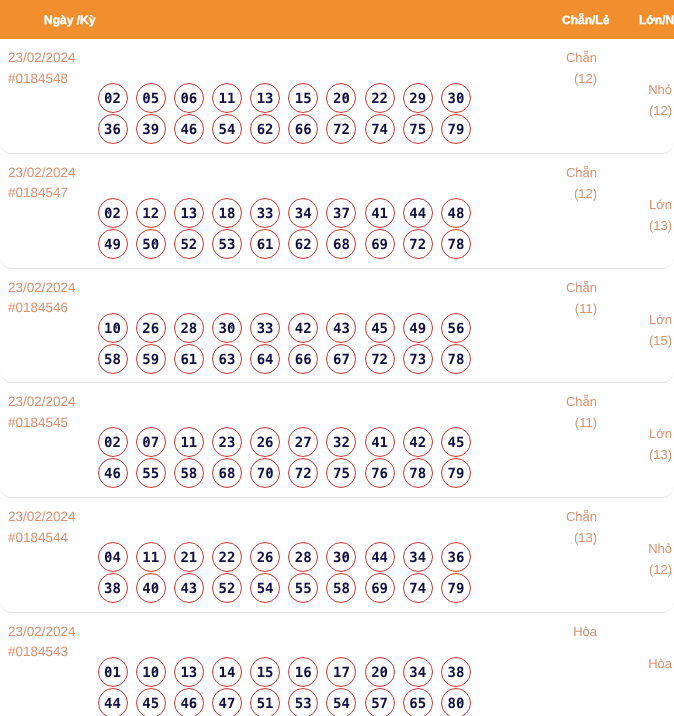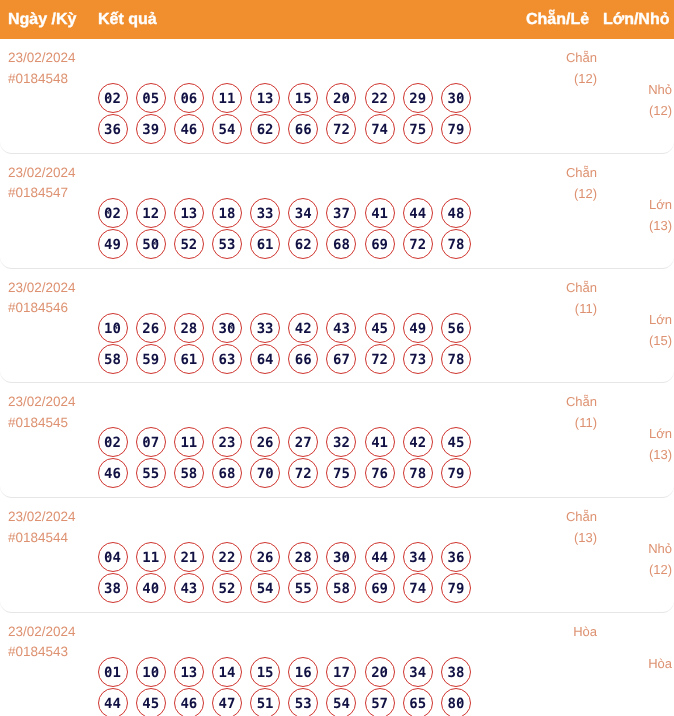--- a/index.html
+++ b/index.html
@@ -1,20 +1,20 @@
 <!DOCTYPE html>
 <html style="--c-header-bg: #F18E2D; --c-header-text: #FFFFFF; --c-ball-border: #CF352F; --c-ball-text: #111144; --c-meta-text: #DD9170; --c-divider: #E6E6E6; --c-page-bg: #FFFFFF;"><head>
 <meta charset="utf-8">
 <style>
   html,body{margin:0;padding:0;}
   :root{--c-header-bg:#F18E2D;--c-header-text:#FFFFFF;--c-ball-border:#CF352F;--c-ball-text:#111144;--c-meta-text:#DD9170;--c-divider:#E6E6E6;--c-page-bg:#FFFFFF;}
   body{width:674px;height:716px;background:var(--c-page-bg);font-family:"Liberation Sans",sans-serif;overflow:hidden;-webkit-font-smoothing:antialiased;text-rendering:geometricPrecision;}
   .table{width:674px;}
   .thead{height:39px;background:var(--c-header-bg);position:relative;}
-  .th{position:absolute;top:0;height:40px;line-height:40px;color:var(--c-header-text);font-weight:bold;font-size:16px;white-space:nowrap;-webkit-text-stroke:0.35px var(--c-header-text);}
+  .th{position:absolute;top:0;height:40px;line-height:40px;color:var(--c-header-text);font-weight:bold;font-size:12px;white-space:nowrap;margin-left:36px;-webkit-text-stroke:0.35px var(--c-header-text);}
   .th-date{left:8px;}
   .th-result{left:98px;}
   .th-parity{left:526px;}
   .th-size{left:603px;}
   .row{position:relative;height:113.8px;border-bottom:1px solid var(--c-divider);border-radius:12px;}
   .cell-date{position:absolute;left:8px;top:9px;color:var(--c-meta-text);font-size:13.5px;line-height:20.5px;white-space:nowrap;}
   .balls{position:absolute;left:97.5px;top:0;}
   .ballrow{position:absolute;left:0;white-space:nowrap;width:400px;font-size:0;}
   .ballrow.r1{top:8px;margin-top:36px;}
   .ballrow.r2{top:75px;}
@@ -27,21 +27,20 @@
   .cell-parity,.cell-size{position:absolute;top:8px;text-align:right;color:var(--c-meta-text);font-size:13px;line-height:21px;}
   .cell-parity{left:517px;width:80px;}
   .cell-size{left:596px;width:76px;margin-top:32px;}
 </style>
 </head>
 <body>
 
 <div class="table">
   <div class="thead">
     <div class="th th-date">Ngày /Kỳ</div>
-    <div class="th th-result">Kết quả</div>
     <div class="th th-size">Lớn/Nhỏ</div>
     <div class="th th-parity">Chẵn/Lẻ</div>
   </div>
   <div class="tbody">
     <div class="row">
       <div class="cell-date">
         <div>23/02/2024</div>
         <div>#0184548</div>
       </div>
       <div class="balls">

